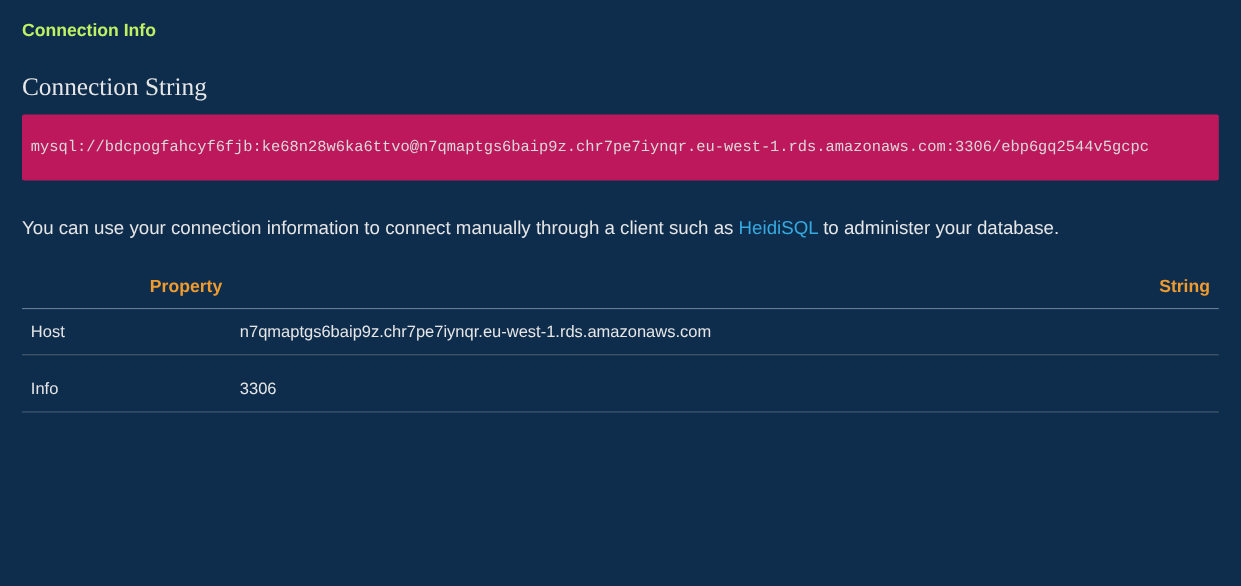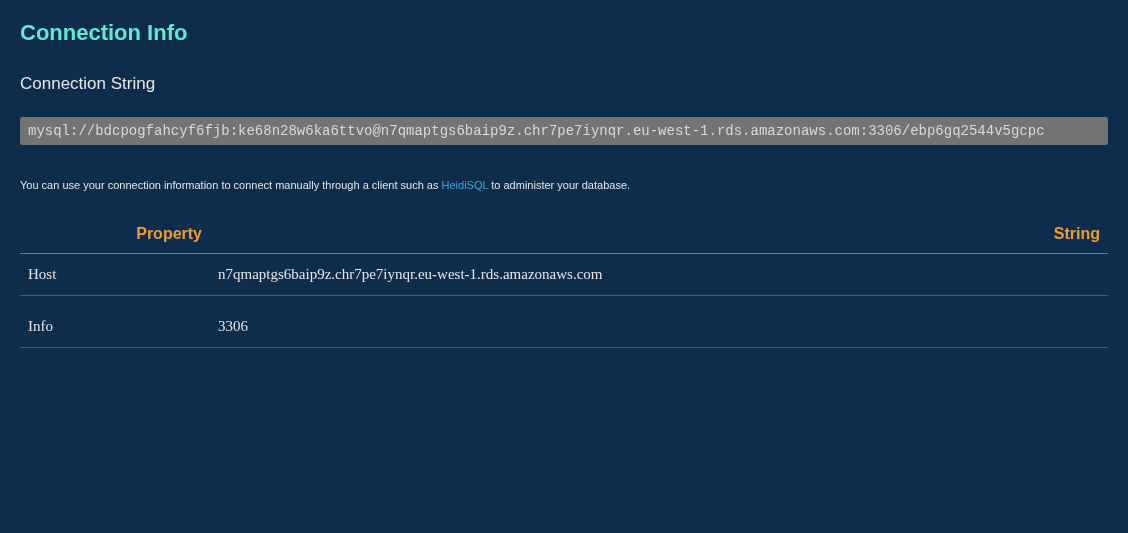--- a/index.html
+++ b/index.html
@@ -9,45 +9,46 @@
     }
     body {
       background-color: #0e2d4d;
       font-family: 'Segoe UI', Tahoma, Geneva, sans-serif;
       color: #e6e6e6;
       width: 1128px;
       height: 533px;
       padding: 20px;
     }
     .panel-title {
-      color: #5eead4;
-      font-size: 22px;
+      color: #bef264;
+      font-size: 16px;
       font-weight: 600;
       margin-bottom: 28px;
     }
     .section-label {
       color: #e6e6e6;
-      font-size: 17px;
+      font-size: 23px;
       font-weight: 400;
-      margin-bottom: 23px;
+      margin-bottom: 12px;
+      font-family: Liberation Serif, serif;
     }
     .conn-string-box {
-      background-color: #737373;
+      background-color: #be185d;
       color: #d9d9d9;
       font-family: 'Consolas', 'Courier New', monospace;
       font-size: 14px;
-      padding: 6px 8px;
+      padding: 22px 8px;
       border-radius: 2px;
       white-space: nowrap;
       overflow: hidden;
       margin-bottom: 34px;
     }
     .info-text {
       color: #e6e6e6;
-      font-size: 11px;
+      font-size: 17px;
       font-weight: 400;
       margin-bottom: 24px;
     }
     .info-text a {
       color: #36a9e1;
       text-decoration: none;
     }
     table {
       width: 1088px;
       border-collapse: collapse;
@@ -63,21 +64,20 @@
     thead th:first-child {
       width: 190px;
     }
     tbody td {
       color: #e6e6e6;
       font-size: 15px;
       font-weight: 400;
       padding: 12px 8px;
       border-bottom: 1px solid #4a5c6e;
       vertical-align: middle;
-      font-family: Liberation Serif, serif;
     }
     tbody tr.gap td {
       border-bottom: none;
       padding: 5px 8px;
     }
     .masked-wrap {
       display: inline-flex;
       align-items: center;
     }
     .mask-block {

